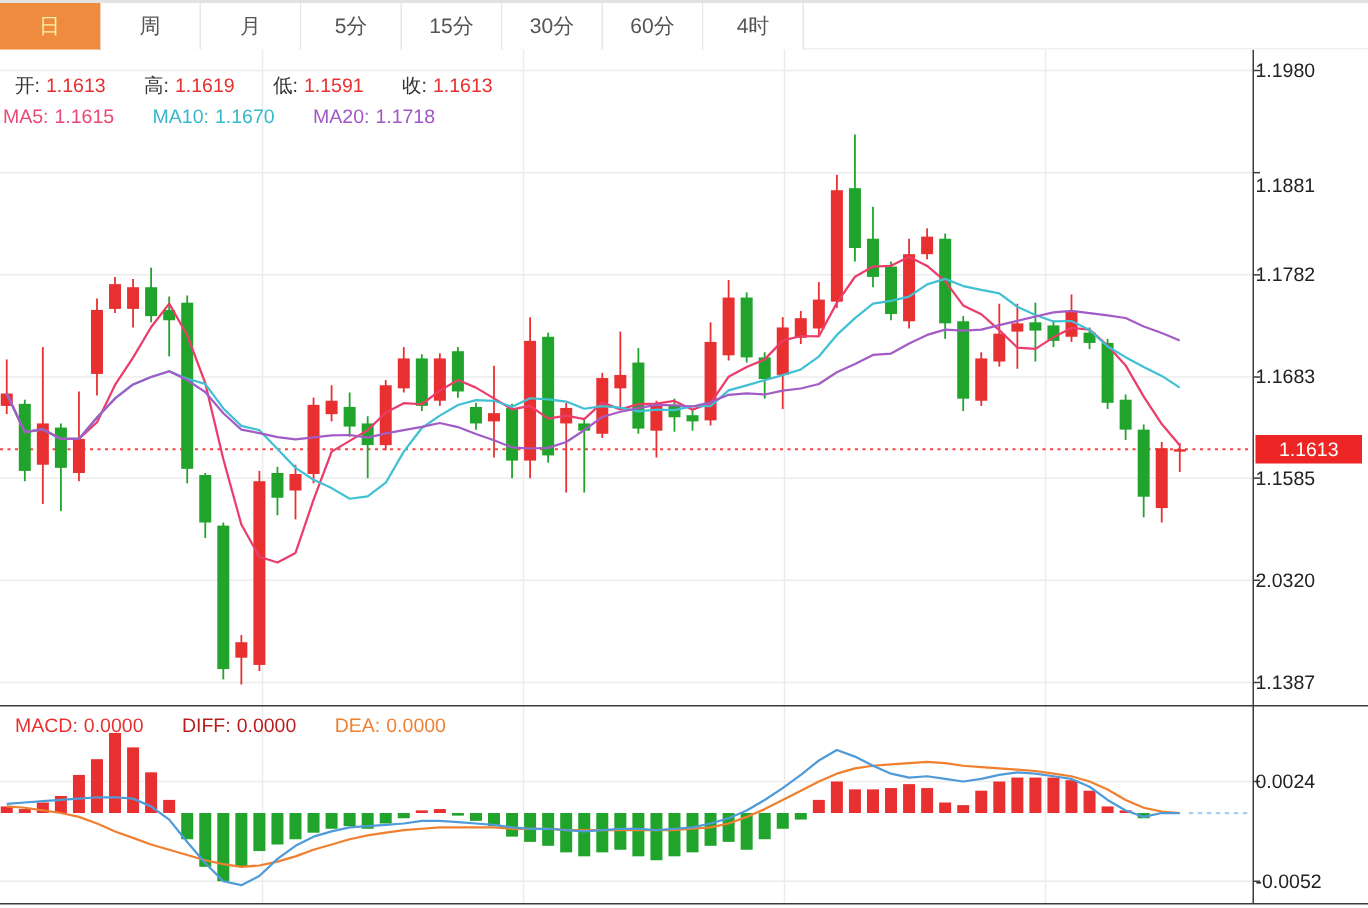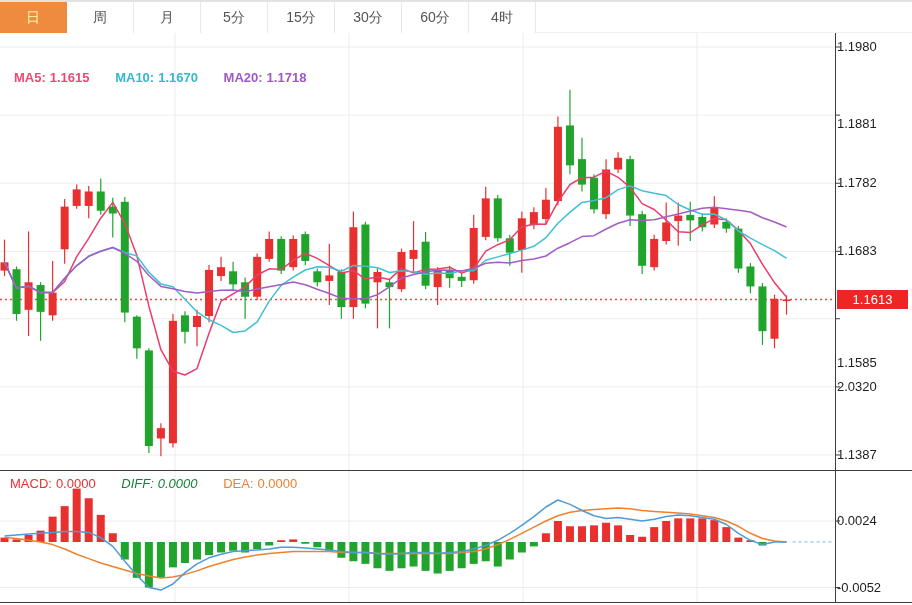--- a/index.html
+++ b/index.html
@@ -13,21 +13,21 @@
        border-right:1px solid #e8e8e8;cursor:pointer;background:#fff;}
   .tab.active{background:#ee8b3e;color:#faf0a6;border-right:1px solid #ee8b3e;}
   
   .legend{position:absolute;z-index:4;font-size:13px;white-space:nowrap;}
   .legend span{margin-right:4px;}
   .lg-label{color:#333;}
   .lg-red{color:#e93030;}
   .lg-pink{color:#e84a75;}
   .lg-cyan{color:#35b8cc;}
   .lg-purple{color:#9f58c5;}
-  .lg-blue{color:#15803d;font-style:italic;}
+  .lg-blue{color:#b91c1c;}
   .lg-orange{color:#f08030;}
   .gap{display:inline-block;width:14px;}
   
   .yaxis{position:absolute;left:836px;top:0;width:76px;height:605px;z-index:4;}
   .ytick{position:absolute;left:1px;font-size:13px;color:#222;}
   .price-badge{position:absolute;left:1px;width:71px;height:19px;background:#ee2525;color:#fff;
                font-size:13px;line-height:19px;text-align:center;z-index:5;}
   svg{position:absolute;left:0;top:0;z-index:1;}
 </style>
 </head>
@@ -274,39 +274,45 @@
       <line x1="836" y1="115.11200000000014" x2="840" y2="115.11200000000014" stroke="#3c3c3c" stroke-width="1"></line>
       <line x1="836" y1="183.22400000000027" x2="840" y2="183.22400000000027" stroke="#3c3c3c" stroke-width="1"></line>
       <line x1="836" y1="251.3360000000004" x2="840" y2="251.3360000000004" stroke="#3c3c3c" stroke-width="1"></line>
       <line x1="836" y1="318.7599999999991" x2="840" y2="318.7599999999991" stroke="#3c3c3c" stroke-width="1"></line>
       <line x1="836" y1="386.8719999999992" x2="840" y2="386.8719999999992" stroke="#3c3c3c" stroke-width="1"></line>
       <line x1="836" y1="454.98399999999936" x2="840" y2="454.98399999999936" stroke="#3c3c3c" stroke-width="1"></line>
       <line x1="836" y1="521" x2="840" y2="521" stroke="#3c3c3c" stroke-width="1"></line>
       <line x1="836" y1="587.5" x2="840" y2="587.5" stroke="#3c3c3c" stroke-width="1"></line>
     </svg>
 
-
-  <div class="legend" style="left:14px;top:70px;font-weight:bold;">
+  <div class="legend" style="left:10px;top:48px;">
+    <span class="lg-label">开:</span><span class="lg-red">1.1613</span><span class="gap"></span>
+    <span class="lg-label">高:</span><span class="lg-red">1.1619</span><span class="gap"></span>
+    <span class="lg-label">低:</span><span class="lg-red">1.1591</span><span class="gap"></span>
+    <span class="lg-label">收:</span><span class="lg-red">1.1613</span>
+  </div>
+
+  <div class="legend" style="left:2px;top:70px;">
     <span class="lg-pink">MA5:</span><span class="lg-pink">1.1615</span><span class="gap"></span>
     <span class="lg-cyan">MA10:</span><span class="lg-cyan">1.1670</span><span class="gap"></span>
     <span class="lg-purple">MA20:</span><span class="lg-purple">1.1718</span>
   </div>
 
   <div class="legend" style="left:10px;top:476px;">
     <span class="lg-red">MACD:</span><span class="lg-red">0.0000</span><span class="gap"></span>
     <span class="lg-blue">DIFF:</span><span class="lg-blue">0.0000</span><span class="gap"></span>
     <span class="lg-orange">DEA:</span><span class="lg-orange">0.0000</span>
   </div>
 
   <div class="yaxis" id="yaxis">
     <div class="price-badge" id="price-badge" style="top: 289.996px;">1.1613</div>
   <div class="ytick" style="top: 39px;">1.1980</div>
       <div class="ytick" style="top: 107.112px; margin-top: 9px;">1.1881</div>
       <div class="ytick" style="top: 175.224px;">1.1782</div>
       <div class="ytick" style="top: 243.336px;">1.1683</div>
-      <div class="ytick" style="top: 310.76px; margin-top: 44px;">1.1585</div>
+      <div class="ytick" style="top: 310.76px;">1.1585</div>
       <div class="ytick" style="top: 378.872px;">2.0320</div>
       <div class="ytick" style="top: 446.984px;">1.1387</div>
       <div class="ytick" style="top: 513px;">0.0024</div>
       <div class="ytick" style="top: 579.5px;">-0.0052</div>
     </div>
 
 </div>
 
 </body></html>

